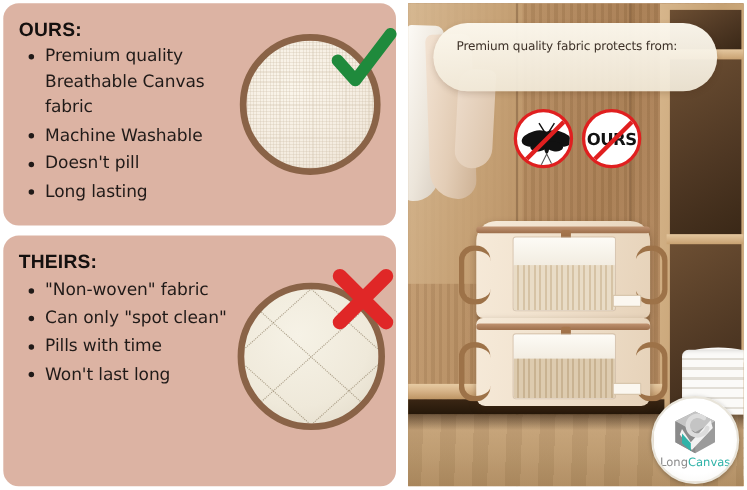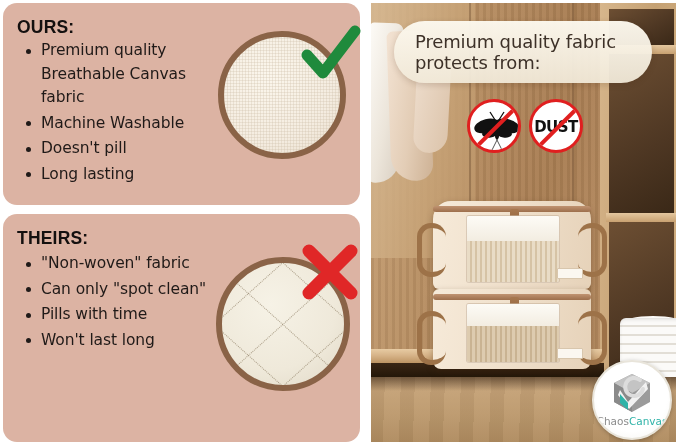--- a/index.html
+++ b/index.html
@@ -248,21 +248,21 @@
   
   .bubble{
     position:absolute;left:23px;top:18px;width:258px;height:62px;
     background:linear-gradient(180deg,rgba(252,248,238,.97),rgba(241,233,216,.94));
     border-radius:31px;
     box-shadow:0 2px 6px rgba(60,35,15,.18);
   }
   .bubble-text{
     position:absolute;left:21px;top:10px;right:12px;
     font-family:"DejaVu Sans", sans-serif;
-    font-size:18px;line-height:21px;color:#3d3128;
+    font-size:11px;line-height:21px;color:#3d3128;
     letter-spacing:-.15px;
   }
 
   
   .badges{position:absolute;left:96px;top:96px;width:130px;height:56px;}
   .badge{
     position:absolute;top:0;width:54px;height:54px;border-radius:50%;
     background:#fff;border:3.5px solid #e01f1f;box-sizing:border-box;
     overflow:hidden;
   }
@@ -414,33 +414,33 @@
             <ellipse cx="34" cy="31" rx="8" ry="4.5" transform="rotate(10 34 31)"></ellipse>
             <ellipse cx="27" cy="29" rx="2.6" ry="9"></ellipse>
           </g>
           <path d="M27 21 L20 10 M27 21 L34 10" stroke="#111" stroke-width="1.3" fill="none"></path>
           <path d="M27 38 L22 48 M27 38 L32 48" stroke="#555" stroke-width="1" fill="none"></path>
         </svg>
         <div class="slash"></div>
       </div>
 
       <div class="badge b-dust">
-        <div class="dust-word">DUST</div>
+        <div class="dust-word">OURS</div>
         <div class="slash"></div>
       </div>
     </div>
 
     <div class="logo">
       <svg class="logo-mark" viewBox="0 0 44 42">
         <path d="M22 2 L40 11 L40 30 L22 40 L4 30 L4 11 Z" fill="#9b9b9b"></path>
         <path d="M22 2 L40 11 L22 21 L4 11 Z" fill="#c4c4c4"></path>
         <path d="M4 11 L22 21 L22 40 L4 30 Z" fill="#8a8a8a"></path>
         <path d="M10 18 L18 30 L36 10 L38 17 L19 37 L8 23 Z" fill="#f2f2f2"></path>
         <path d="M10 22 L18 31 L18 38 L10 31 Z" fill="#2fb3a8"></path>
         <path d="M30 8 a9 9 0 1 0 3 9" fill="none" stroke="#dcdcdc" stroke-width="4" stroke-linecap="round"></path>
       </svg>
       <div class="logo-text">
-        <span class="chaos">Chaos</span><span class="cleared">Canvas</span>
+        <span class="chaos">Long</span><span class="cleared">Canvas</span>
       </div>
     </div>
 
   </div>
 </div>
 
 </body></html>

